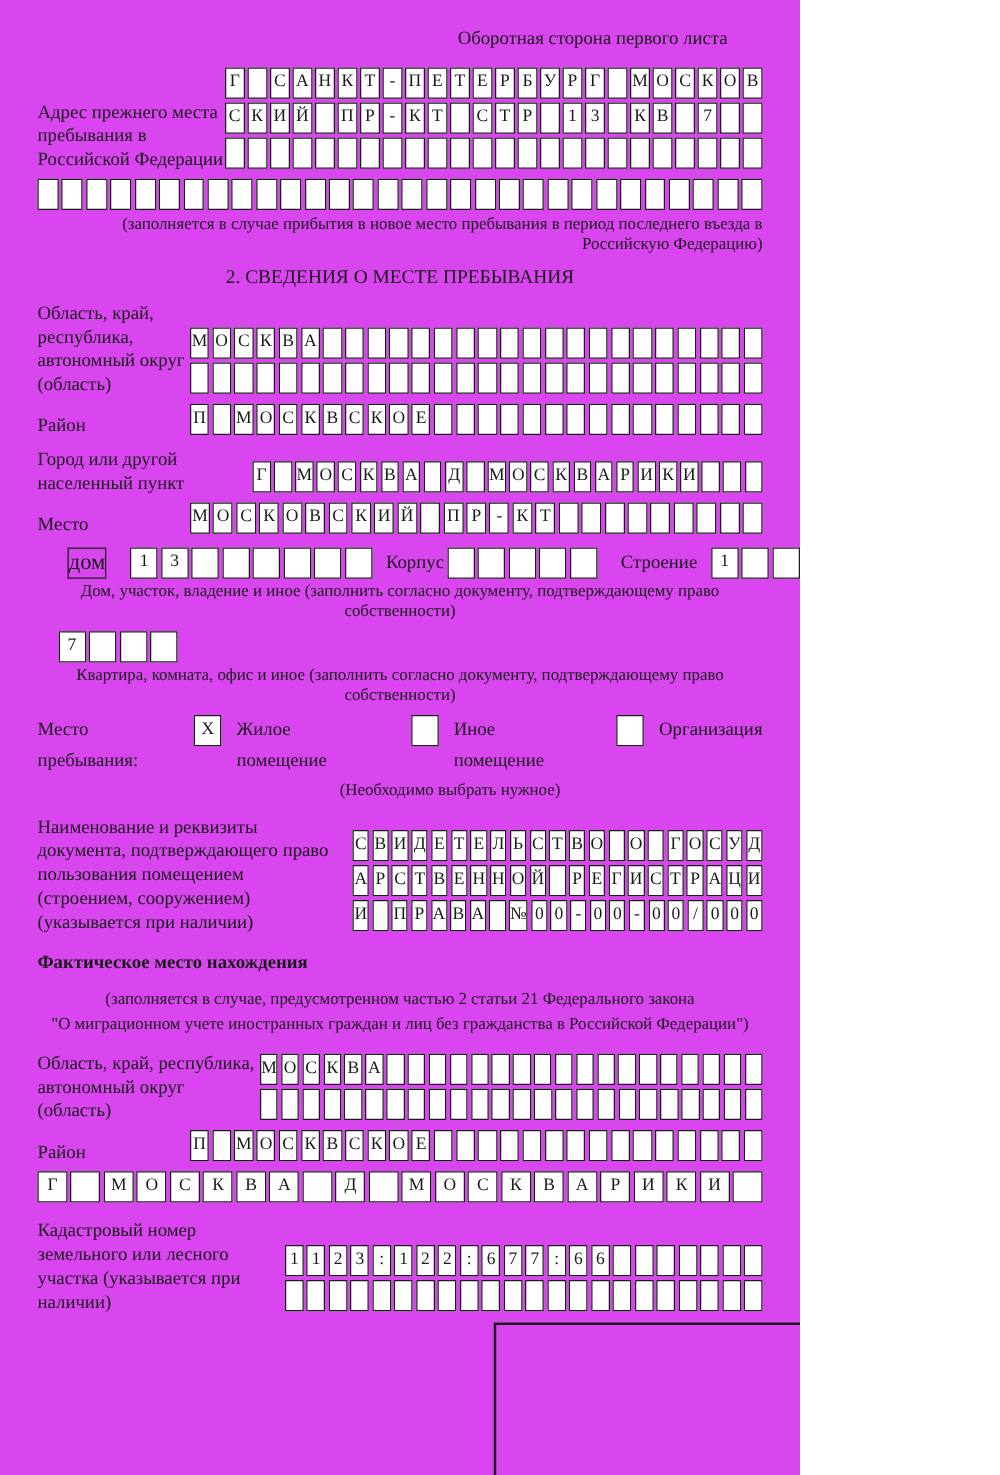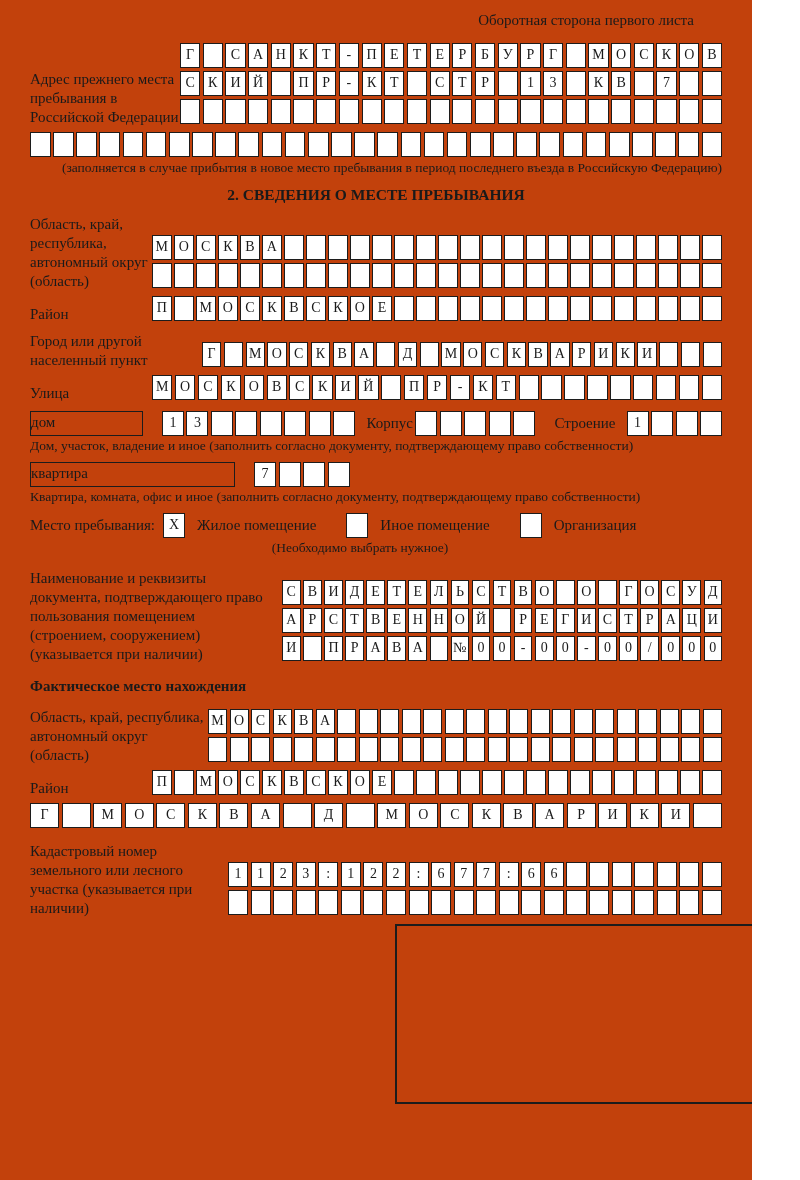--- a/index.html
+++ b/index.html
@@ -2,24 +2,24 @@
 <html><head>
 <meta charset="utf-8">
 <style>
   * { box-sizing: border-box; margin: 0; padding: 0; }
   body {
     font-family: "Liberation Serif", "DejaVu Serif", serif;
     background: #ffffff;
     color: #1a1a1a;
   }
   .page {
-    width: 752px;
+    width: 640px;
     height: 1180px;
-    background: #c2410c;
-    padding: 12px 30px 0 30px;
+    background: #d946ef;
+    padding: 23px 30px 0 30px;
     overflow: hidden;
   }
   .header-note {
     text-align: right;
     font-size: 15px;
     padding-right: 28px;
     margin-bottom: 14px;
   }
   .frow { display: flex; align-items: flex-end; margin-bottom: 5px; }
   .flabel { font-size: 15px; line-height: 19px; padding-top: 3px; flex-shrink: 0; }
@@ -39,32 +39,34 @@
     text-align: center;
     font-size: 14px;
     line-height: 21px;
     font-family: "Liberation Serif", "DejaVu Serif", serif;
   }
   .fixedrow { display: flex; gap: 2.5px; align-items: flex-start; }
   .fixedrow .cbox { width: 22px; flex: none; }
   .widebox {
     height: 25px;
     border: 1.5px solid #1c1c1c;
-    text-align: left;
-    font-size: 15px;
+    text-align: right;
+    font-size: 18px;
     line-height: 21px;
+    margin-left: 24px;
   }
   .caption {
     font-size: 13.5px;
     margin: 2px 0 8px 0;
+    text-align: center;
   }
   .caption.center { text-align: right; }
   .sect-title {
     text-align: center;
-    font-weight: bold;
+    font-weight: normal;
     font-size: 15.5px;
     margin: 10px 0 8px 0;
   }
   .inline-label { font-size: 15px; line-height: 25px; }
   .stay-row { display: flex; align-items: flex-start; gap: 8px; margin: 8px 0 2px 0; }
   .stay-opt { display: flex; gap: 12px; align-items: flex-start; }
   .stay-note { font-size: 13.5px; margin: 0 0 10px 215px; width: 230px; text-align: center; }
   .mid-title {
     text-align: left;
     font-weight: bold;
@@ -331,21 +333,21 @@
           <div class="cbox">К</div>
           <div class="cbox">И</div>
           <div class="cbox"></div>
           <div class="cbox"></div>
           <div class="cbox"></div>
         </div>
     </div>
   </div>
 
   <div class="frow">
-    <div class="flabel w122">Улица</div>
+    <div class="flabel w122">Место</div>
     <div class="rows">
       <div class="boxrow">
           <div class="cbox">М</div>
           <div class="cbox">О</div>
           <div class="cbox">С</div>
           <div class="cbox">К</div>
           <div class="cbox">О</div>
           <div class="cbox">В</div>
           <div class="cbox">С</div>
           <div class="cbox">К</div>
@@ -398,21 +400,20 @@
     <div class="fixedrow">
         <div class="cbox">1</div>
         <div class="cbox"></div>
         <div class="cbox"></div>
         <div class="cbox"></div>
       </div>
   </div>
   <div class="caption">Дом, участок, владение и иное (заполнить согласно документу, подтверждающему право собственности)</div>
 
   <div class="fixedrow">
-    <div class="widebox" style="width:205px;">квартира</div>
     <div class="gap14"></div>
     <div class="fixedrow">
         <div class="cbox">7</div>
         <div class="cbox"></div>
         <div class="cbox"></div>
         <div class="cbox"></div>
       </div>
   </div>
   <div class="caption">Квартира, комната, офис и иное (заполнить согласно документу, подтверждающему право собственности)</div>
 
@@ -504,20 +505,24 @@
           <div class="cbox">0</div>
           <div class="cbox">/</div>
           <div class="cbox">0</div>
           <div class="cbox">0</div>
           <div class="cbox">0</div>
         </div>
     </div>
   </div>
 
   <div class="mid-title">Фактическое место нахождения</div>
+  <div class="mid-cap-wrap">
+    <div class="mid-cap">(заполняется в случае, предусмотренном частью 2 статьи 21 Федерального закона</div>
+    <div class="mid-cap">"О миграционном учете иностранных граждан и лиц без гражданства в Российской Федерации")</div>
+  </div>
 
   <div class="frow">
     <div class="flabel w178">Область, край, республика, автономный округ (область)</div>
     <div class="rows">
       <div class="boxrow">
           <div class="cbox">М</div>
           <div class="cbox">О</div>
           <div class="cbox">С</div>
           <div class="cbox">К</div>
           <div class="cbox">В</div>

